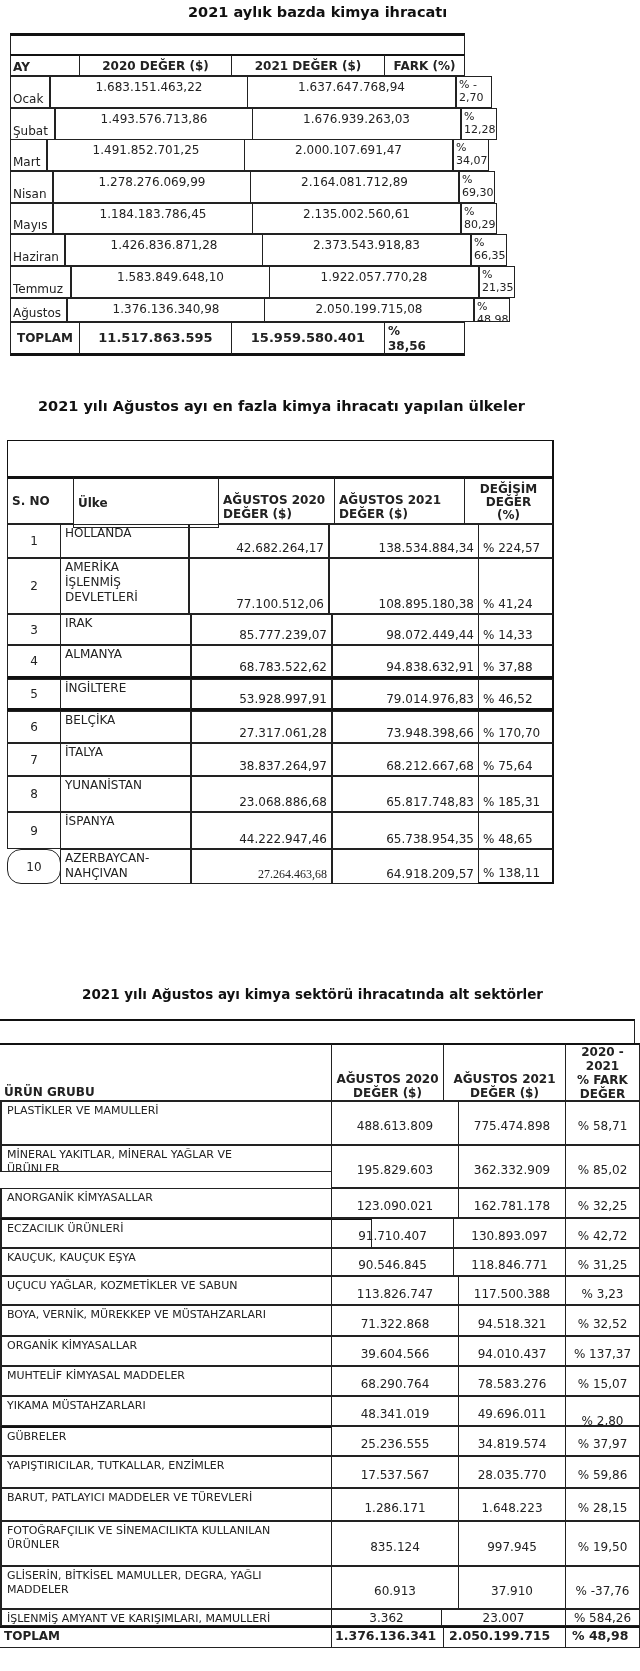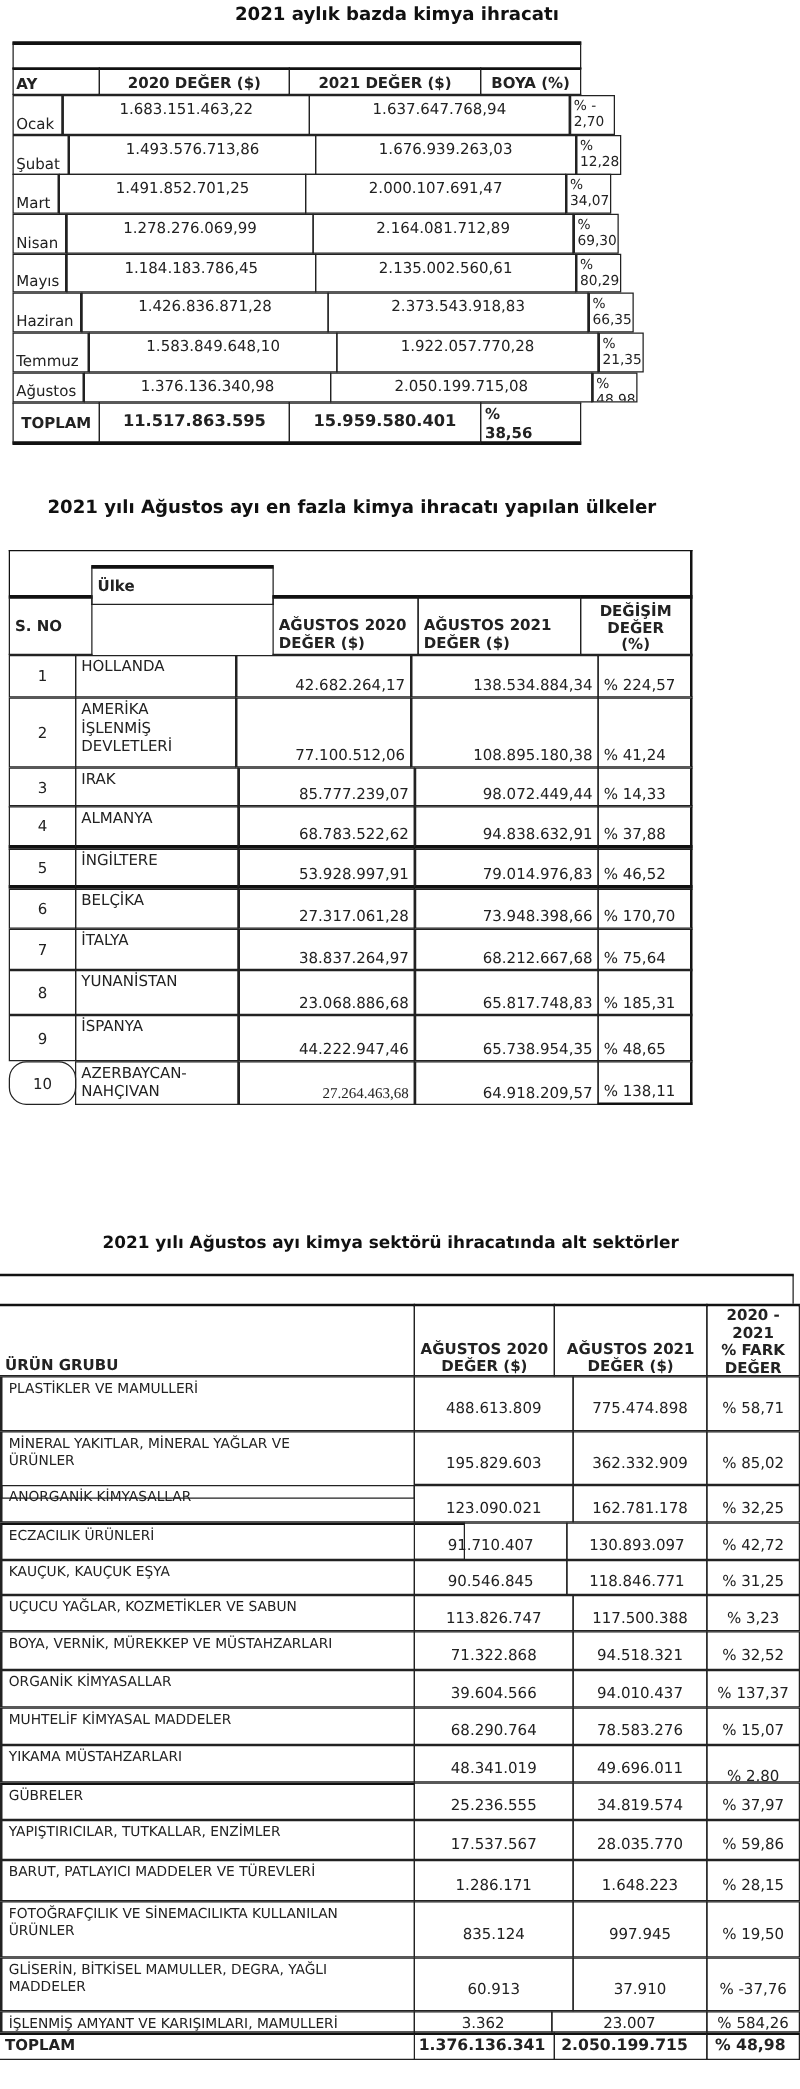--- a/index.html
+++ b/index.html
@@ -17,21 +17,21 @@
 <body>
 
 <div class="title" style="left:188px;top:4px;">2021 aylık bazda kimya ihracatı</div>
 
 <div>
   <div class="cell" style="left:10px;top:33px;width:455px;height:22px;border-top:3px solid #111;"></div>
 
   <div class="cell b lbl-bottom" style="left:10px;top:54px;width:70px;height:22px;border-top:2px solid #111;">AY</div>
   <div class="cell b ctr" style="left:79px;top:54px;width:153px;height:22px;border-top:2px solid #111;">2020 DEĞER ($)</div>
   <div class="cell b ctr" style="left:231px;top:54px;width:154px;height:22px;border-top:2px solid #111;">2021 DEĞER ($)</div>
-  <div class="cell b ctr" style="left:384px;top:54px;width:81px;height:22px;border-top:2px solid #111;">BOYA (%)</div>
+  <div class="cell b ctr" style="left:384px;top:54px;width:81px;height:22px;border-top:2px solid #111;">FARK (%)</div>
 
   <div id="monthly-rows">
       <div>
         <div class="cell lbl-bottom" style="left:10px;top:76px;width:41px;height:32px;border-right-width:2px;">Ocak</div>
         <div class="cell ctr" style="left:50px;top:76px;width:198px;height:32px;align-items:flex-start;padding-top:3px;">1.683.151.463,22</div>
         <div class="cell ctr" style="left:247px;top:76px;width:209px;height:32px;align-items:flex-start;padding-top:3px;">1.637.647.768,94</div>
         <div class="cell small" style="left:455px;top:76px;width:37px;height:32px;padding:1px 0 0 2px;border-left-width:2px;">
           <div>% -</div>
           <div>2,70</div>
         </div>
@@ -109,21 +109,21 @@
     <div>38,56</div>
   </div>
 </div>
 
 <div class="title" style="left:38px;top:398px;">2021 yılı Ağustos ayı en fazla kimya ihracatı yapılan ülkeler</div>
 
 <div>
   <div class="cell" style="left:7px;top:440px;width:547px;height:36px;border-width:1px 2px 0 1px;border-color:#111;"></div>
 
   <div class="cell b" style="left:7px;top:476px;width:67px;height:48px;border-top:3px solid #111;display:flex;align-items:center;padding-left:4px;">S. NO</div>
-  <div class="cell b" style="left:73px;top:452px;width:146px;height:32px;border-top:3px solid #111;display:flex;align-items:center;padding-left:4px;">Ülke</div>
+  <div class="cell b" style="left:73px;top:476px;width:146px;height:52px;border-top:3px solid #111;display:flex;align-items:center;padding-left:4px;">Ülke</div>
   <div class="cell b" style="left:218px;top:476px;width:117px;height:48px;border-top:3px solid #111;padding:14px 0 0 4px;">
     <div>AĞUSTOS 2020</div>
     <div>DEĞER ($)</div>
   </div>
   <div class="cell b" style="left:334px;top:476px;width:131px;height:48px;border-top:3px solid #111;padding:14px 0 0 4px;">
     <div>AĞUSTOS 2021</div>
     <div>DEĞER ($)</div>
   </div>
   <div class="cell b" style="left:464px;top:476px;width:90px;height:48px;border-top:3px solid #111;border-right:2px solid #111;text-align:center;padding-top:4px;line-height:13px;">
     <div>DEĞİŞİM</div>
@@ -252,21 +252,21 @@
   <div id="sector-rows">
       <div>
         <div class="cell small" style="left:0;top:1101px;width:332px;height:44px;border-left-width:2px;padding:2px 0 0 5px;line-height:14px;">
           <div>PLASTİKLER VE MAMULLERİ</div>
         </div>
         <div class="cell c-mid" style="left:331px;top:1101px;width:128px;height:44px;padding-top:6px;">488.613.809</div>
         <div class="cell c-mid" style="left:458px;top:1101px;width:108px;height:44px;padding-top:6px;">775.474.898</div>
         <div class="cell c-mid" style="left:565px;top:1101px;width:75px;height:44px;padding-top:6px;">% 58,71</div>
       </div>
       <div>
-        <div class="cell small" style="left:0;top:1145px;width:332px;height:54px;border-left-width:2px;padding:2px 0 0 5px;line-height:14px;">
+        <div class="cell small" style="left:0;top:1145px;width:332px;height:27px;border-left-width:2px;padding:2px 0 0 5px;line-height:14px;">
           <div>MİNERAL YAKITLAR, MİNERAL YAĞLAR VE</div>
           <div>ÜRÜNLER</div>
         </div>
         <div class="cell c-mid" style="left:331px;top:1145px;width:128px;height:43px;padding-top:6px;">195.829.603</div>
         <div class="cell c-mid" style="left:458px;top:1145px;width:108px;height:43px;padding-top:6px;">362.332.909</div>
         <div class="cell c-mid" style="left:565px;top:1145px;width:75px;height:43px;padding-top:6px;">% 85,02</div>
       </div>
       <div>
         <div class="cell small" style="left:0;top:1188px;width:332px;height:30px;border-left-width:2px;padding:2px 0 0 5px;line-height:14px;">
           <div>ANORGANİK KİMYASALLAR</div>

